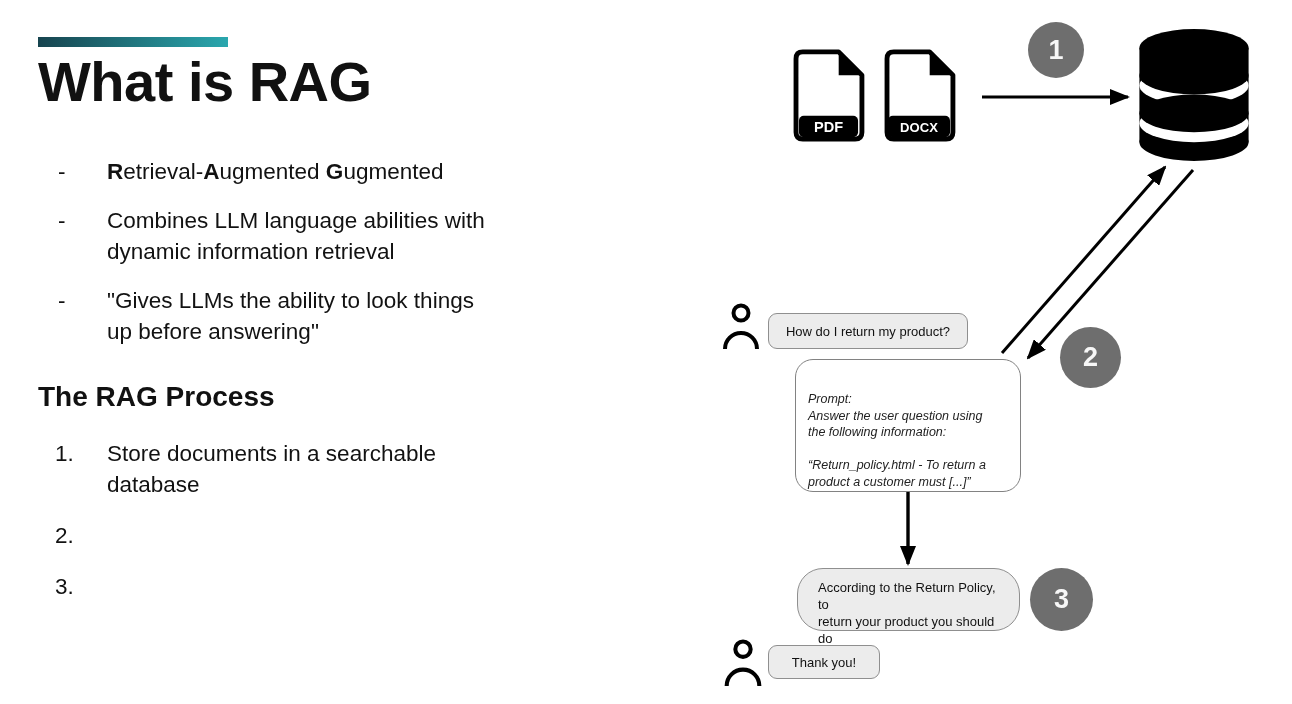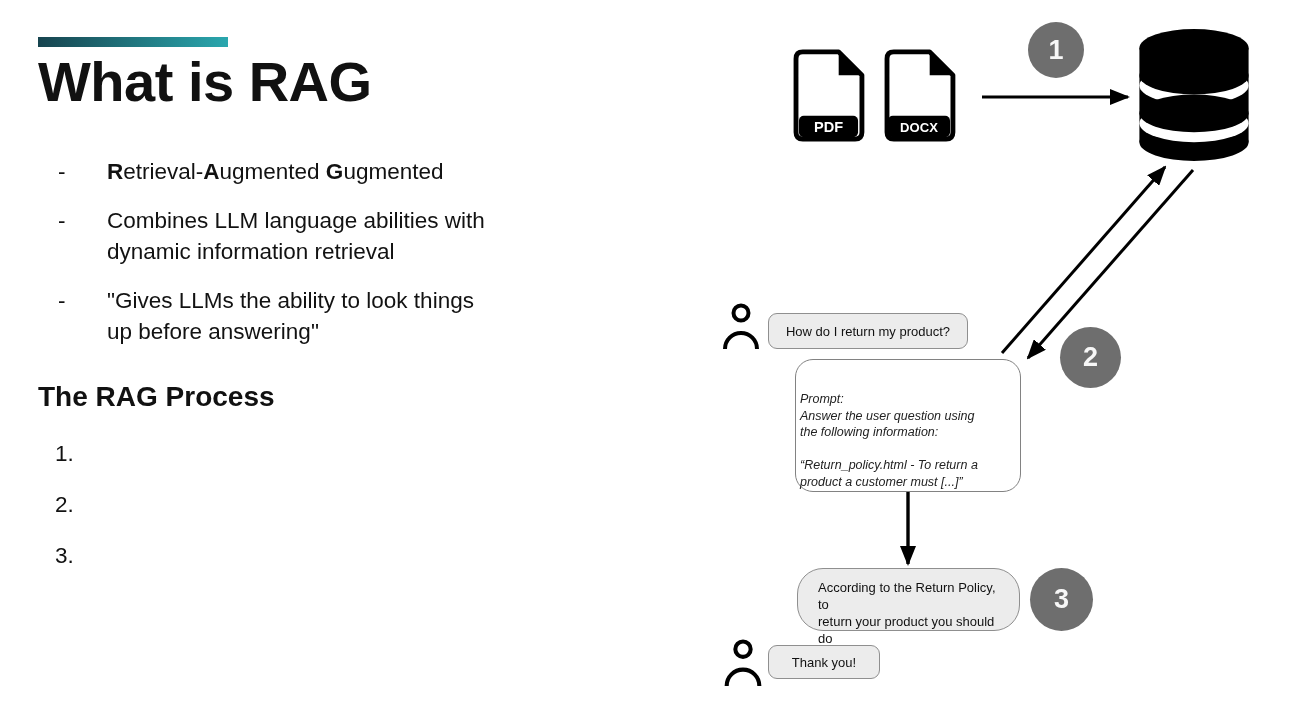--- a/index.html
+++ b/index.html
@@ -47,21 +47,21 @@
     position:absolute;box-sizing:border-box;
     background:#ececec;border:1.5px solid #8f8f8f;
     display:flex;align-items:center;
     font-size:13px;color:#111;
   }
   .bubble-small{border-radius:9px;justify-content:center;text-align:right;}
   .bubble-big{border-radius:26px;padding:10px 20px;align-items:flex-start;}
   .prompt-box{
     position:absolute;box-sizing:border-box;
     background:#ffffff;border:1.5px solid #828282;border-radius:18px;
-    padding:31px 16px 10px 4px;
+    padding:31px 16px 10px 12px;
     font-style:italic;font-size:12.5px;line-height:16.5px;color:#222;
   }
   .pre{white-space:pre-line;}
   .file-badge-text{font-family:"Liberation Sans","DejaVu Sans",sans-serif;font-weight:700;fill:#ffffff;}
 </style>
 </head>
 <body>
 
 <div class="slide">
 
@@ -84,20 +84,22 @@
         <span class="li-text">"Gives LLMs the ability to look things
 up before answering"</span>
       </div>
     </div>
 
     <div class="section-heading">The RAG Process</div>
 
     <div class="num-list">
       <div class="li-row">
         <span class="num-marker">1.</span>
+        <span class="li-text">Store documents in a searchable
+database</span>
       </div>
       <div class="li-row">
         <span class="num-marker">2.</span>
       </div>
       <div class="li-row">
         <span class="num-marker">3.</span>
       </div>
     </div>
   </div>
 

